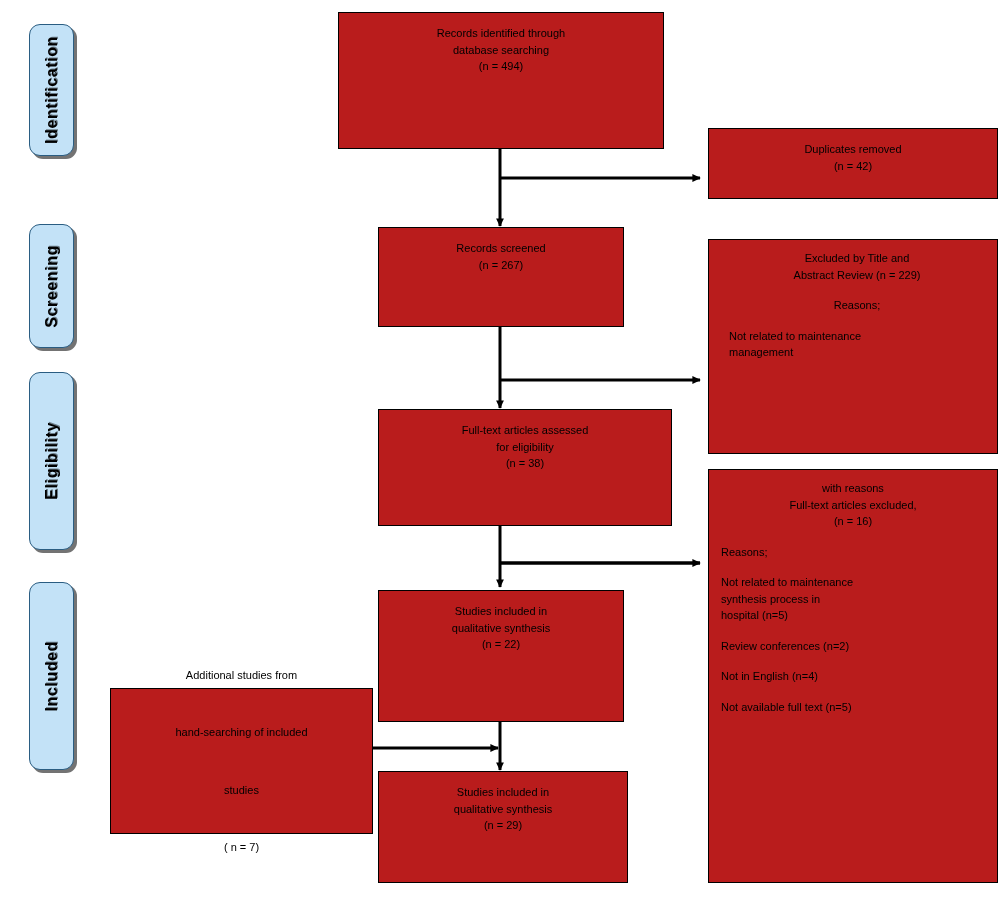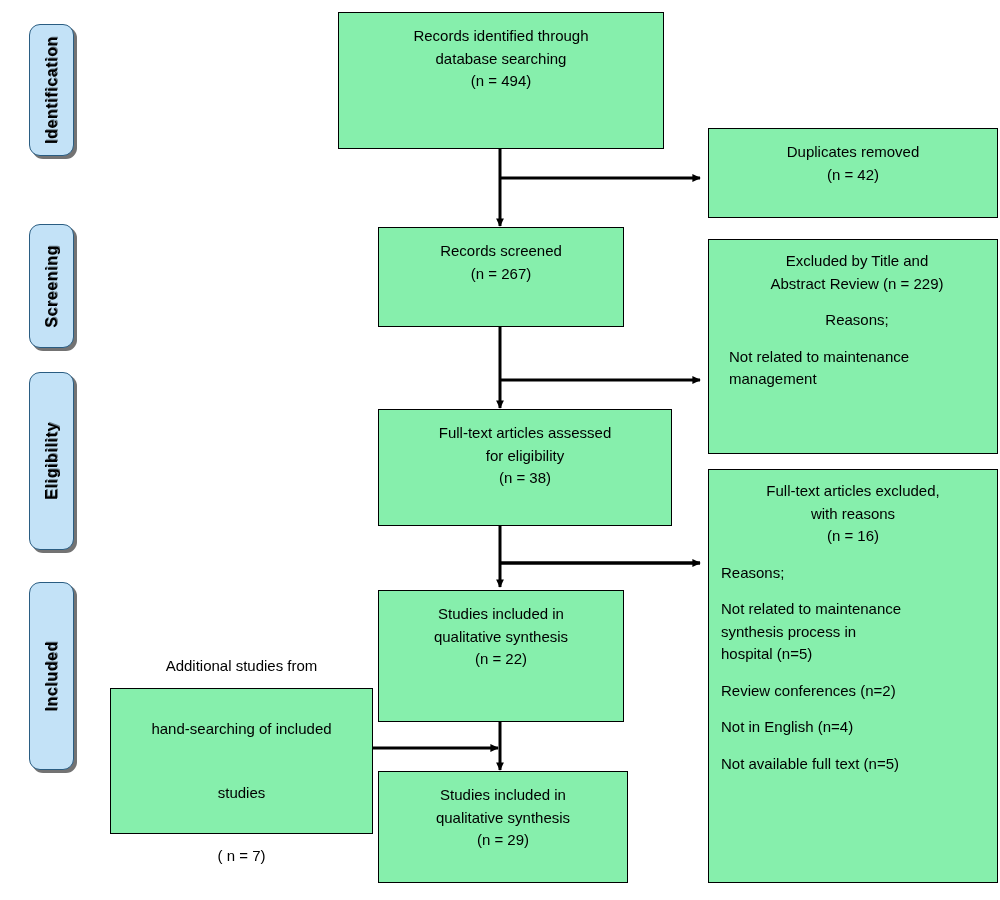--- a/index.html
+++ b/index.html
@@ -37,26 +37,26 @@
     letter-spacing: 0.6px;
     color: #000000;
     white-space: nowrap;
     text-shadow: 1px 1px 0 rgba(0,0,0,0.45);
   }
 
   
   .node {
     position: absolute;
     box-sizing: border-box;
-    background: #86efac;
+    background: #b91c1c;
     border: 1.6px solid #000000;
     display: flex;
     flex-direction: column;
     color: #000000;
-    font-size: 15px;
+    font-size: 11px;
     line-height: 1.5;
   }
   .node.center {
     align-items: center;
     justify-content: flex-start;
     text-align: center;
     padding-top: 12px;
   }
   .node.centerv {
     align-items: center;
@@ -142,21 +142,21 @@
   <div class="stage" style="left:29px; top:582px; width:45px; height:188px;">
     <span class="stage-text">Included</span>
   </div>
 
   <div class="node center" style="left:338px; top:12px; width:326px; height:137px;">
     <span class="ln">Records identified through</span>
     <span class="ln">database searching</span>
     <span class="ln">(n = 494)</span>
   </div>
 
-  <div class="node center" style="left:708px; top:128px; width:290px; height:90px;">
+  <div class="node center" style="left:708px; top:128px; width:290px; height:71px;">
     <span class="ln">Duplicates removed</span>
     <span class="ln">(n = 42)</span>
   </div>
 
   <div class="node center" style="left:378px; top:227px; width:246px; height:100px;">
     <span class="ln">Records screened</span>
     <span class="ln">(n = 267)</span>
   </div>
 
   <div class="node mixed" style="left:708px; top:239px; width:290px; height:215px;padding-left:20px;">
@@ -169,22 +169,22 @@
     <span class="ln">management</span>
   </div>
 
   <div class="node center" style="left:378px; top:409px; width:294px; height:117px;">
     <span class="ln">Full-text articles assessed</span>
     <span class="ln">for eligibility</span>
     <span class="ln">(n = 38)</span>
   </div>
 
   <div class="node mixed" style="left:708px; top:469px; width:290px; height:414px;">
+    <span class="ln ctr">with reasons</span>
     <span class="ln ctr">Full-text articles excluded,</span>
-    <span class="ln ctr">with reasons</span>
     <span class="ln ctr">(n = 16)</span>
     <span class="gap"></span>
     <span class="ln">Reasons;</span>
     <span class="gap"></span>
     <span class="ln">Not related to maintenance</span>
     <span class="ln">synthesis process in</span>
     <span class="ln">hospital (n=5)</span>
     <span class="gap"></span>
     <span class="ln">Review conferences (n=2)</span>
     <span class="gap"></span>

